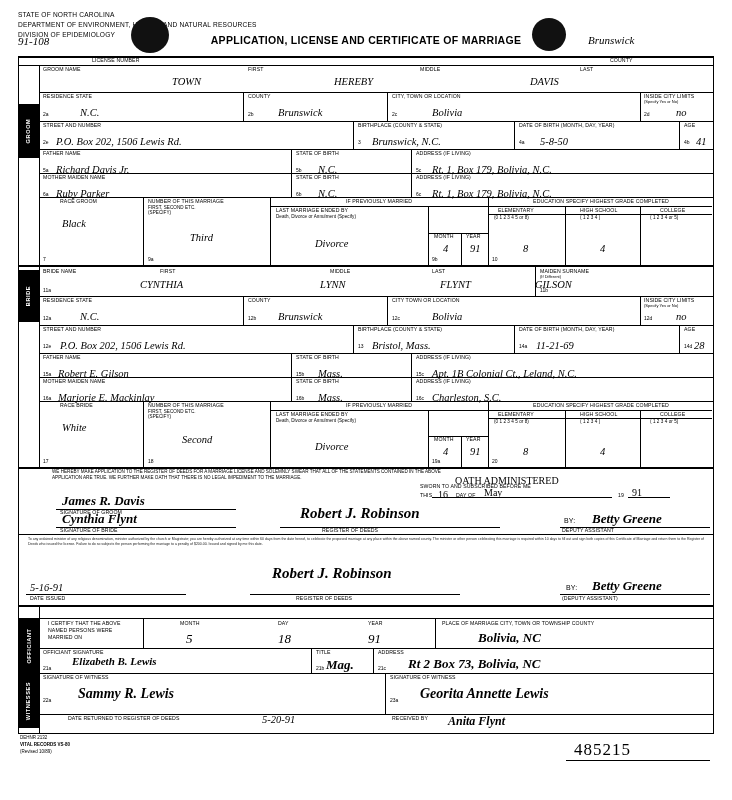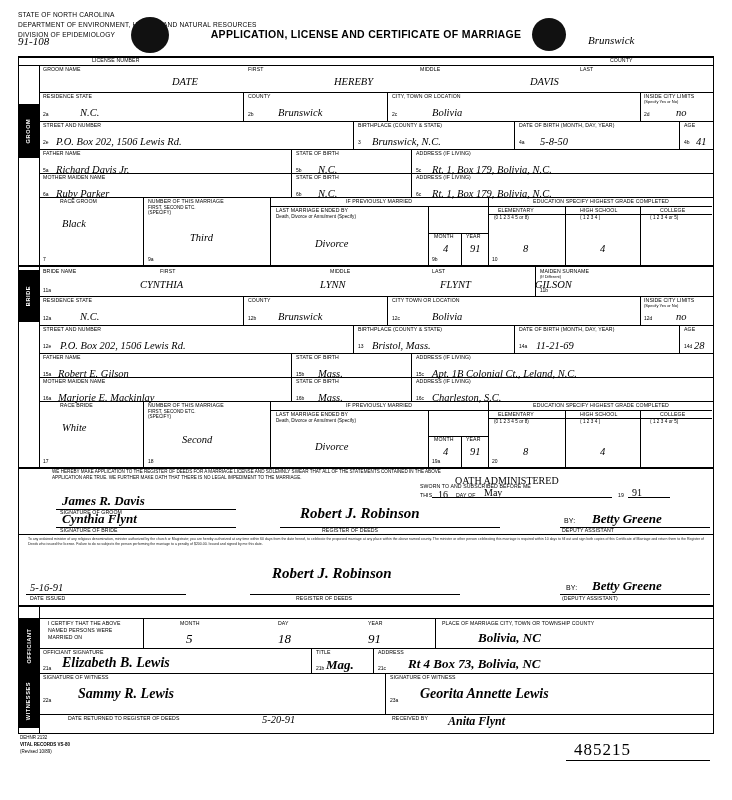--- a/index.html
+++ b/index.html
@@ -14,21 +14,21 @@
   .lbl{font-size:5.2px;letter-spacing:.1px;line-height:1.1;text-transform:uppercase;}
   .lbl2{font-size:4.6px;letter-spacing:.05px;line-height:1.05;}
   .num{font-size:5px;}
   .typed{font-family:"Liberation Serif", serif;font-style:italic;font-size:10.5px;}
   .center{text-align:center;}
   .b{font-weight:bold;}
 
   
   .hdr{position:absolute;left:18px;top:10px;font-size:6.6px;line-height:1.55;letter-spacing:.2px;}
   .formno{position:absolute;left:18px;top:35px;font-family:"Liberation Serif",serif;font-size:11px;font-style:italic;}
-  .title{position:absolute;left:0;top:28px;width:732px;text-align:center;font-size:10.5px;font-weight:bold;letter-spacing:.3px;}
+  .title{position:absolute;left:0;top:34px;width:732px;text-align:center;font-size:10.5px;font-weight:bold;letter-spacing:.3px;}
   .county-hdr{position:absolute;left:588px;top:34px;font-family:"Liberation Serif",serif;font-style:italic;font-size:11px;}
   .blob{position:absolute;border-radius:50%;background:#111;}
 
   
   .ln{position:absolute;background:#000;}
   .h{height:1px;}
   .v{width:1px;}
   .h2{height:2px;}
 
   
@@ -85,21 +85,21 @@
   <div class="tab" style="left:18px;top:674px;width:21px;height:54px;">
     <span>WITNESSES</span>
   </div>
 
   <div class="ln v" style="left:39px;top:65px;height:200px;"></div>
 
   <div class="lbl" style="position:absolute;left:43px;top:67px;">GROOM NAME</div>
   <div class="lbl" style="position:absolute;left:248px;top:67px;">FIRST</div>
   <div class="lbl" style="position:absolute;left:420px;top:67px;">MIDDLE</div>
   <div class="lbl" style="position:absolute;left:580px;top:67px;">LAST</div>
-  <div class="typed" style="position:absolute;left:172px;top:76px;">DATE</div>
+  <div class="typed" style="position:absolute;left:172px;top:76px;">TOWN</div>
   <div class="typed" style="position:absolute;left:334px;top:76px;">HEREBY</div>
   <div class="typed" style="position:absolute;left:530px;top:76px;">DAVIS</div>
   <div class="ln h" style="left:39px;top:92px;width:674px;"></div>
 
   <div class="lbl" style="position:absolute;left:43px;top:94px;">RESIDENCE STATE</div>
   <div class="lbl" style="position:absolute;left:248px;top:94px;">COUNTY</div>
   <div class="lbl" style="position:absolute;left:392px;top:94px;">CITY, TOWN OR LOCATION</div>
   <div class="lbl" style="position:absolute;left:644px;top:94px;">INSIDE CITY LIMITS</div>
   <div class="xs" style="position:absolute;left:644px;top:100px;">(Specify Yes or No)</div>
   <div class="ln v" style="left:243px;top:92px;height:29px;"></div>
@@ -384,23 +384,23 @@
 
   <div class="ln h" style="left:39px;top:648px;width:674px;"></div>
   <div class="lbl" style="position:absolute;left:43px;top:650px;">OFFICIANT SIGNATURE</div>
   <div class="lbl" style="position:absolute;left:316px;top:650px;">TITLE</div>
   <div class="lbl" style="position:absolute;left:378px;top:650px;">ADDRESS</div>
   <div class="ln v" style="left:311px;top:648px;height:25px;"></div>
   <div class="ln v" style="left:373px;top:648px;height:25px;"></div>
   <div class="num" style="position:absolute;left:43px;top:665px;">21a</div>
   <div class="num" style="position:absolute;left:316px;top:665px;">21b</div>
   <div class="num" style="position:absolute;left:378px;top:665px;">21c</div>
-  <div class="scrawl" style="position:absolute;left:62px;top:655px;font-size:14px;">Elizabeth B. Lewis</div>
+  <div class="scrawl" style="position:absolute;left:72px;top:655px;font-size:11px;">Elizabeth B. Lewis</div>
   <div class="scrawl" style="position:absolute;left:326px;top:657px;font-size:13px;">Mag.</div>
-  <div class="scrawl" style="position:absolute;left:408px;top:656px;font-size:13px;">Rt 4 Box 73, Bolivia, NC</div>
+  <div class="scrawl" style="position:absolute;left:408px;top:656px;font-size:13px;">Rt 2 Box 73, Bolivia, NC</div>
 
   <div class="ln h" style="left:39px;top:673px;width:674px;"></div>
 
   <div class="lbl" style="position:absolute;left:43px;top:675px;">SIGNATURE OF WITNESS</div>
   <div class="lbl" style="position:absolute;left:390px;top:675px;">SIGNATURE OF WITNESS</div>
   <div class="ln v" style="left:385px;top:673px;height:41px;"></div>
   <div class="num" style="position:absolute;left:43px;top:697px;">22a</div>
   <div class="num" style="position:absolute;left:390px;top:697px;">23a</div>
   <div class="scrawl" style="position:absolute;left:78px;top:686px;font-size:14px;">Sammy R. Lewis</div>
   <div class="scrawl" style="position:absolute;left:420px;top:686px;font-size:14px;">Georita Annette Lewis</div>

